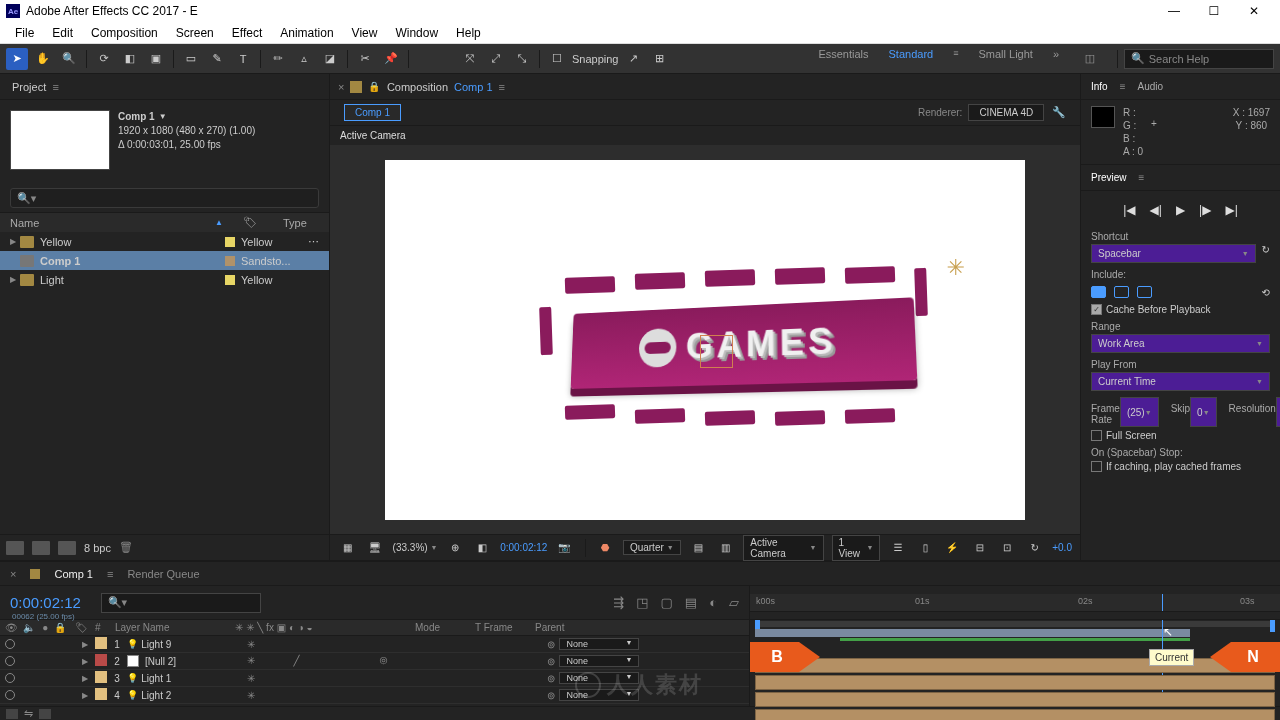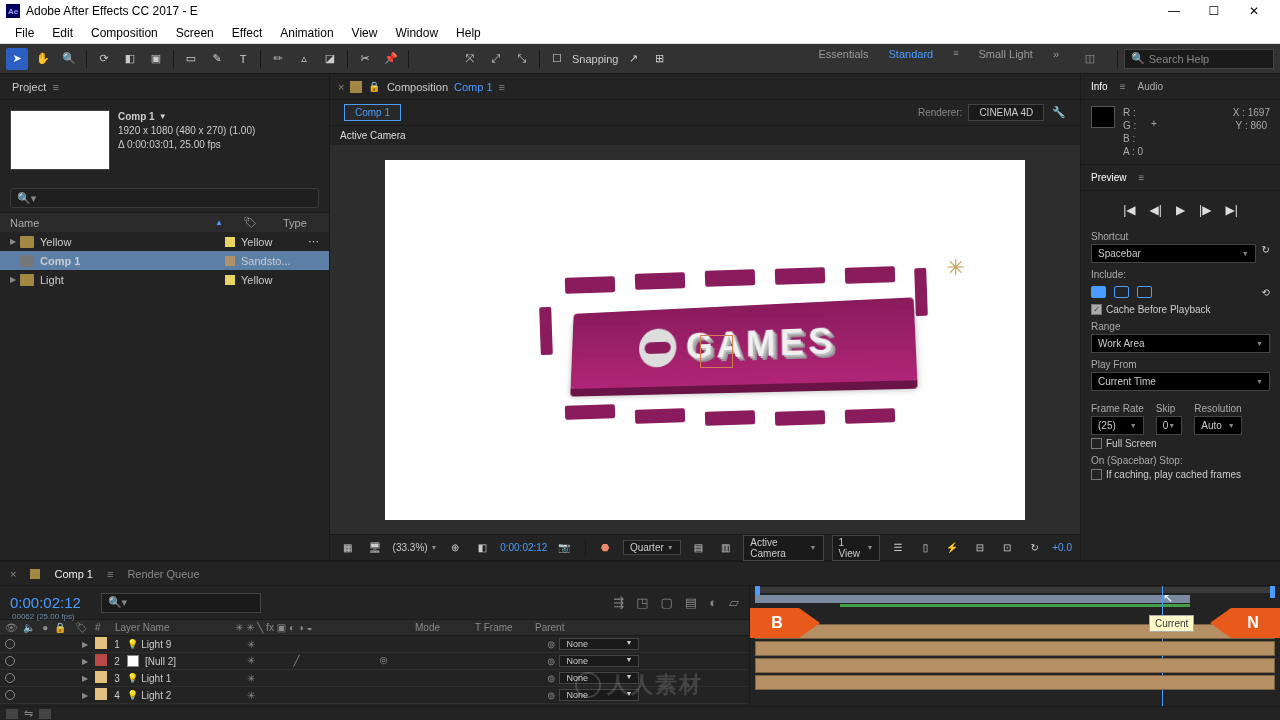--- a/index.html
+++ b/index.html
@@ -80,29 +80,29 @@
 .infobody{padding:6px 10px;display:flex;gap:8px;border-bottom:1px solid #1a1a1a;position:relative}
 .swatch{width:24px;height:22px;border:1px solid #555;background:#000}
 .rgba{line-height:13px;color:#aaa}
 .xy{margin-left:auto;text-align:center;color:#aaa;line-height:13px}
 .plus{color:#aaa;margin-top:12px}
 .wkinfo{padding:6px 10px;line-height:14px;color:#bbb;border-bottom:1px solid #1a1a1a}
 .prevbody{padding:6px 10px}
 .prevbtns{display:flex;justify-content:center;gap:14px;padding:6px 0 8px}
 .prevbtns span{color:#ddd;cursor:pointer;font-size:12px}
 .lbl{color:#aaa;margin:6px 0 2px}
-.dd{background:#000000;border:1px solid #444;padding:3px 6px;display:flex;align-items:center;justify-content:space-between;cursor:pointer}
+.dd{background:#4c1d95;border:1px solid #444;padding:3px 6px;display:flex;align-items:center;justify-content:space-between;cursor:pointer}
 .dd .caret{font-size:7px;color:#888}
 .incl{display:flex;gap:8px;margin:6px 0;align-items:center}
 .incl .ic{width:15px;height:12px;border:1px solid #4a9cff;border-radius:2px}
 .cb{display:flex;align-items:center;gap:4px;margin:3px 0}
 .cb .box{width:11px;height:11px;border:1px solid #777;display:inline-flex;align-items:center;justify-content:center;font-size:8px}
 .cb.on .box{background:#aaa;color:#333}
 .fr3{display:flex;gap:12px}
-.fr3 .col{display:flex;flex-direction:column}
+.fr3 .col{display:flex;flex-direction:row}
 
 .tlpanel{height:160px;background:#232323;border-top:2px solid #1a1a1a;display:flex;flex-direction:column}
 .tltabrow{height:24px;display:flex;align-items:center;gap:14px;padding:0 10px;border-bottom:1px solid #1a1a1a}
 .tltabrow .x{color:#888}
 .tltabrow .cc{color:#eee}
 .tltabrow .ham{color:#888}
 .tltabrow .rq{color:#888}
 .tlhead{height:34px;display:flex;align-items:center;border-bottom:1px solid #1a1a1a}
 .tlhead .tc{color:#4a9cff;font-size:15px;padding:0 10px}
 .tlhead .sub{color:#6a8aa8;font-size:8px;position:absolute;margin-top:28px;margin-left:12px}
@@ -257,20 +257,27 @@
       <span class="lblchip sand"></span>
         <span>Sandsto...</span>
     </div>
     <div class="projitem">
       <span class="twirl">▶</span>
         <span class="ficon"></span>
         <span class="n">Light</span>
       <span class="lblchip"></span>
         <span>Yellow</span>
     </div>
+    <div class="projbottom">
+      <span class="bx"></span>
+      <span class="bx"></span>
+      <span class="bx"></span>
+      <span>8 bpc</span>
+      <span style="color:#888">🗑</span>
+    </div>
   </div>
 
   <div class="compcol">
     <div class="comptabbar">
       <span class="x">×</span>
       <span style="width:12px;height:12px;background:#a28842"></span>
       <span class="lock">🔒</span>
       <span class="ct">Composition</span>
       <span class="cname">Comp 1</span>
       <span class="ham">≡</span>
@@ -574,20 +581,29 @@
               <span class="lk">⊚</span>
               <span class="pdd">
                 <span>None</span>
                 <span style="font-size:7px">▼</span>
               </span>
             </span>
           </div>
         </div>
     </div>
     <div style="flex:1;display:flex;flex-direction:column">
+      <div class="tlhead" style="padding:0">
+        <div class="ruler">
+          <span class="tick" style="left:6px">k00s</span>
+          <span class="tick" style="left:165px">01s</span>
+          <span class="tick" style="left:328px">02s</span>
+          <span class="tick" style="left:490px">03s</span>
+          <div class="playhead" style="left:412px"></div>
+        </div>
+      </div>
       <div class="tlright">
         <div class="bndbar"></div>
         <div class="handle" style="left:5px"></div>
         <div class="handle" style="right:5px"></div>
         <div class="wkbar"></div>
         <div class="cache"></div>
         <div class="playhead2" style="left:412px"></div>
         <div class="bar" style="top:38px"></div>
         <div class="bar" style="top:55px"></div>
         <div class="bar" style="top:72px"></div>

